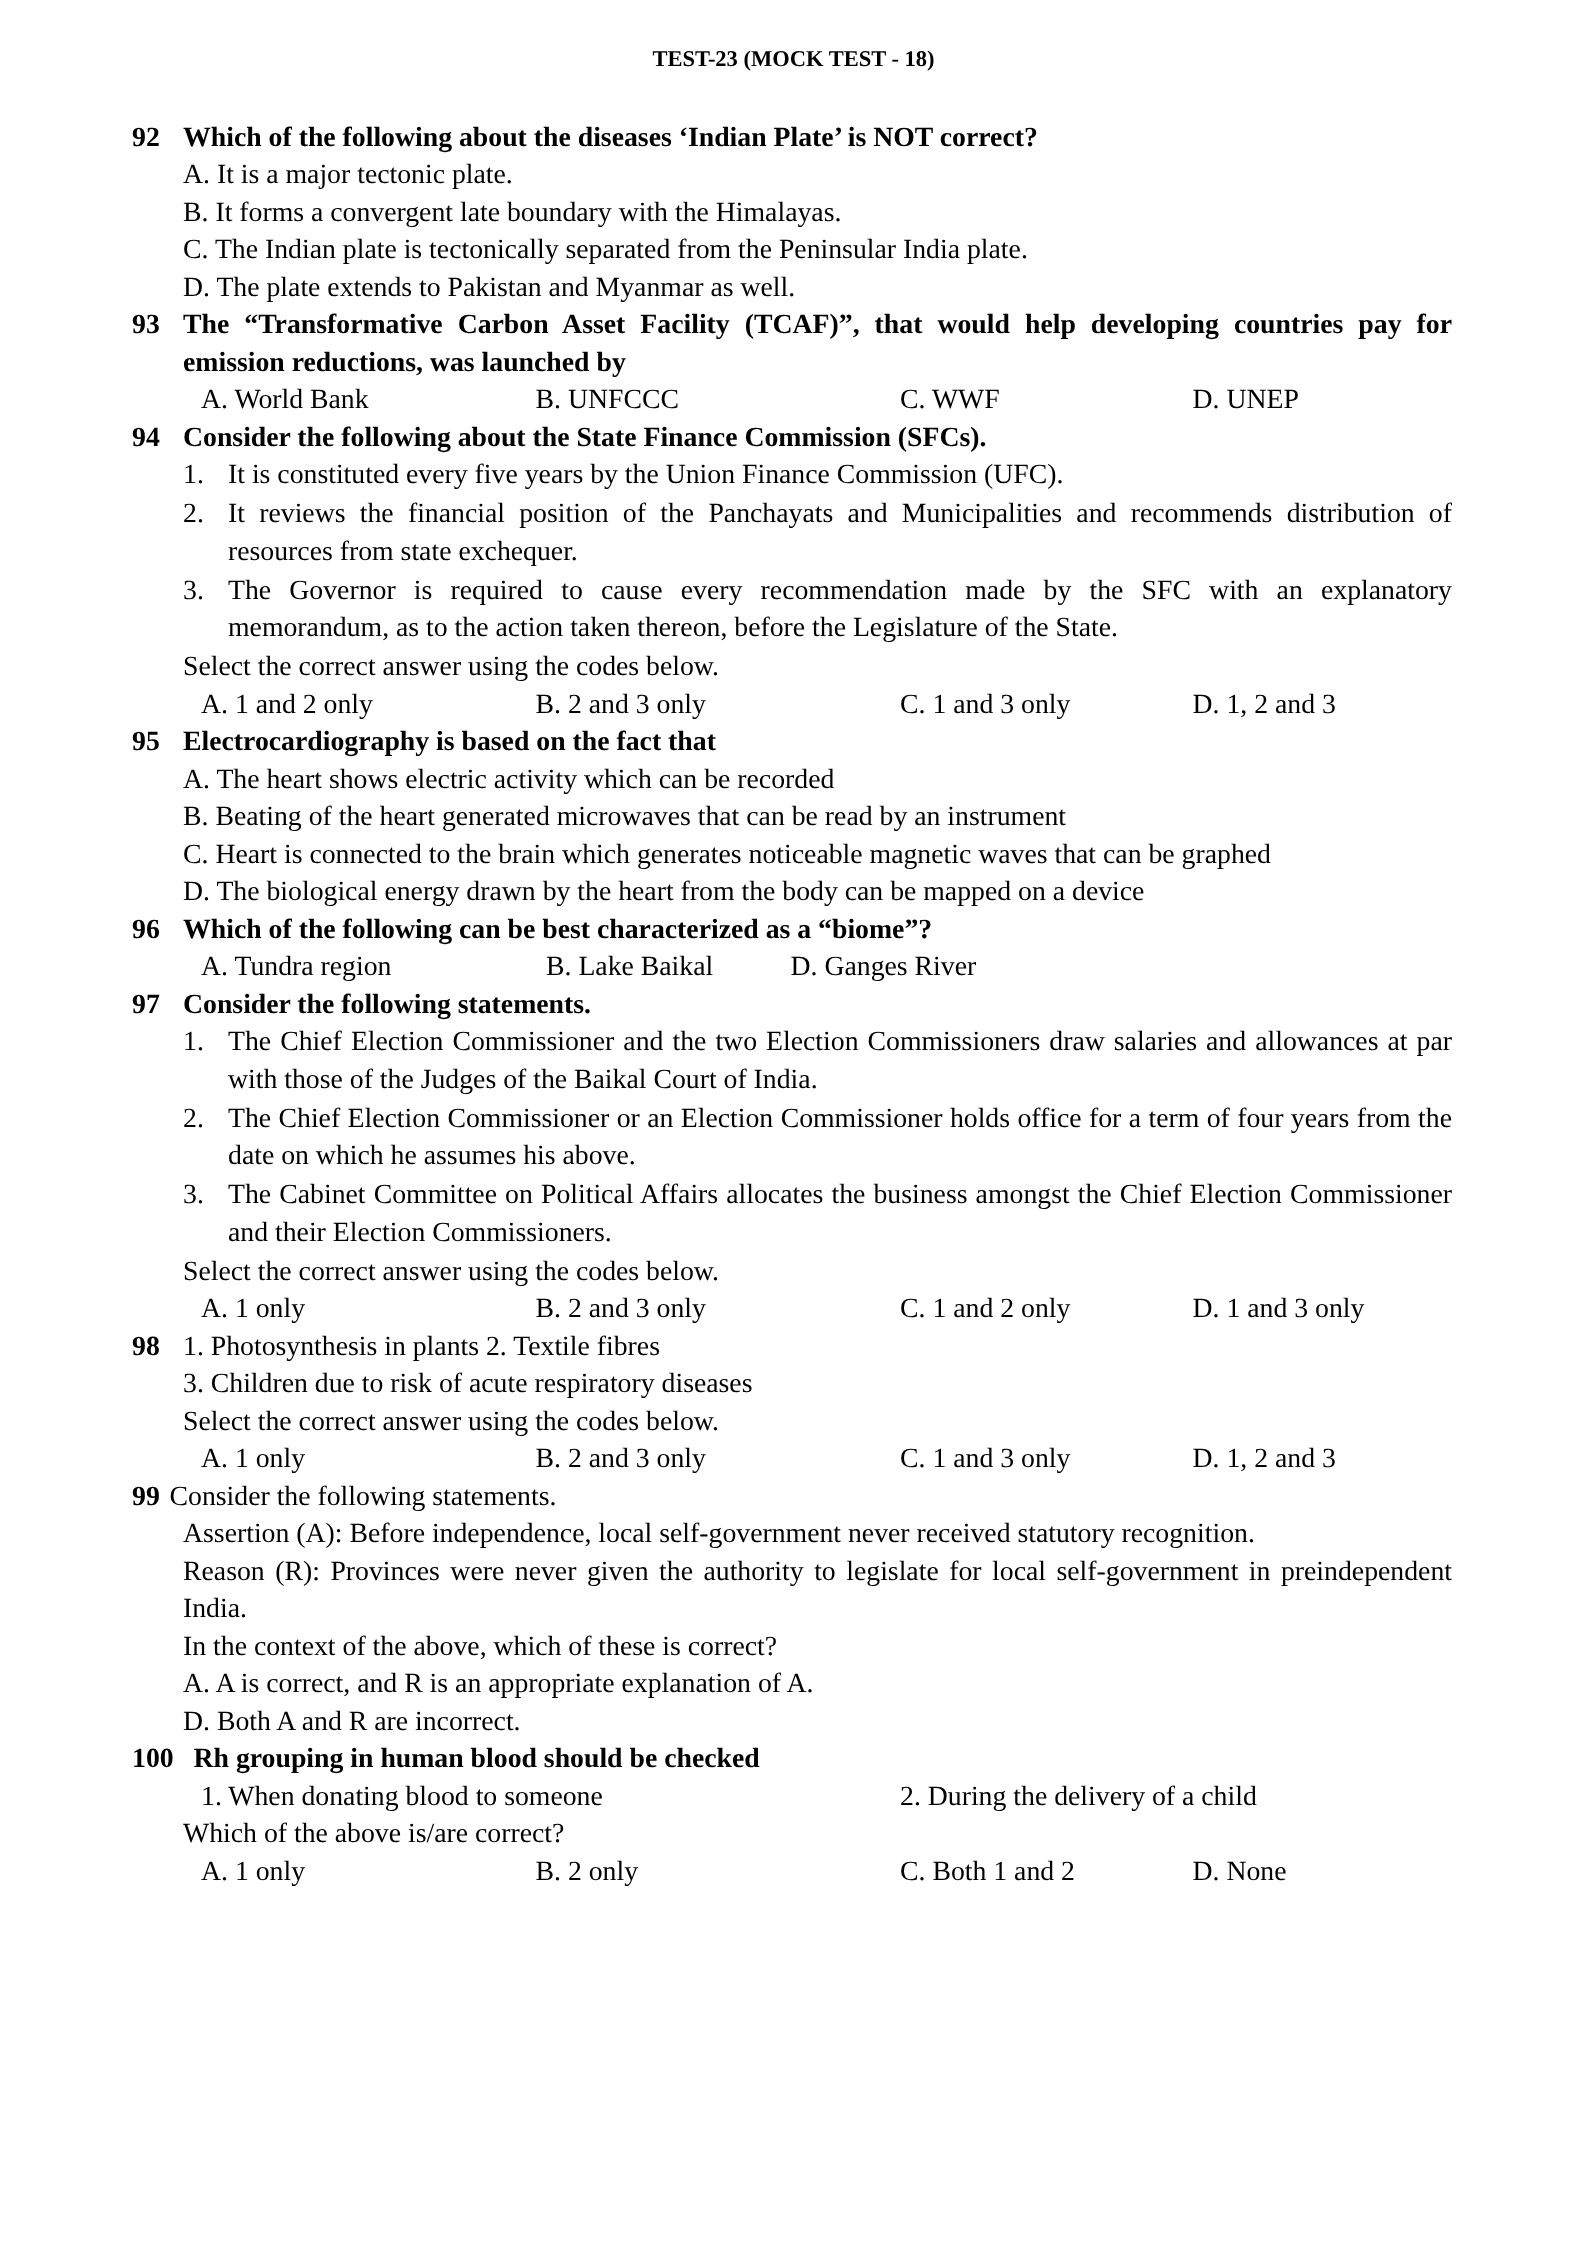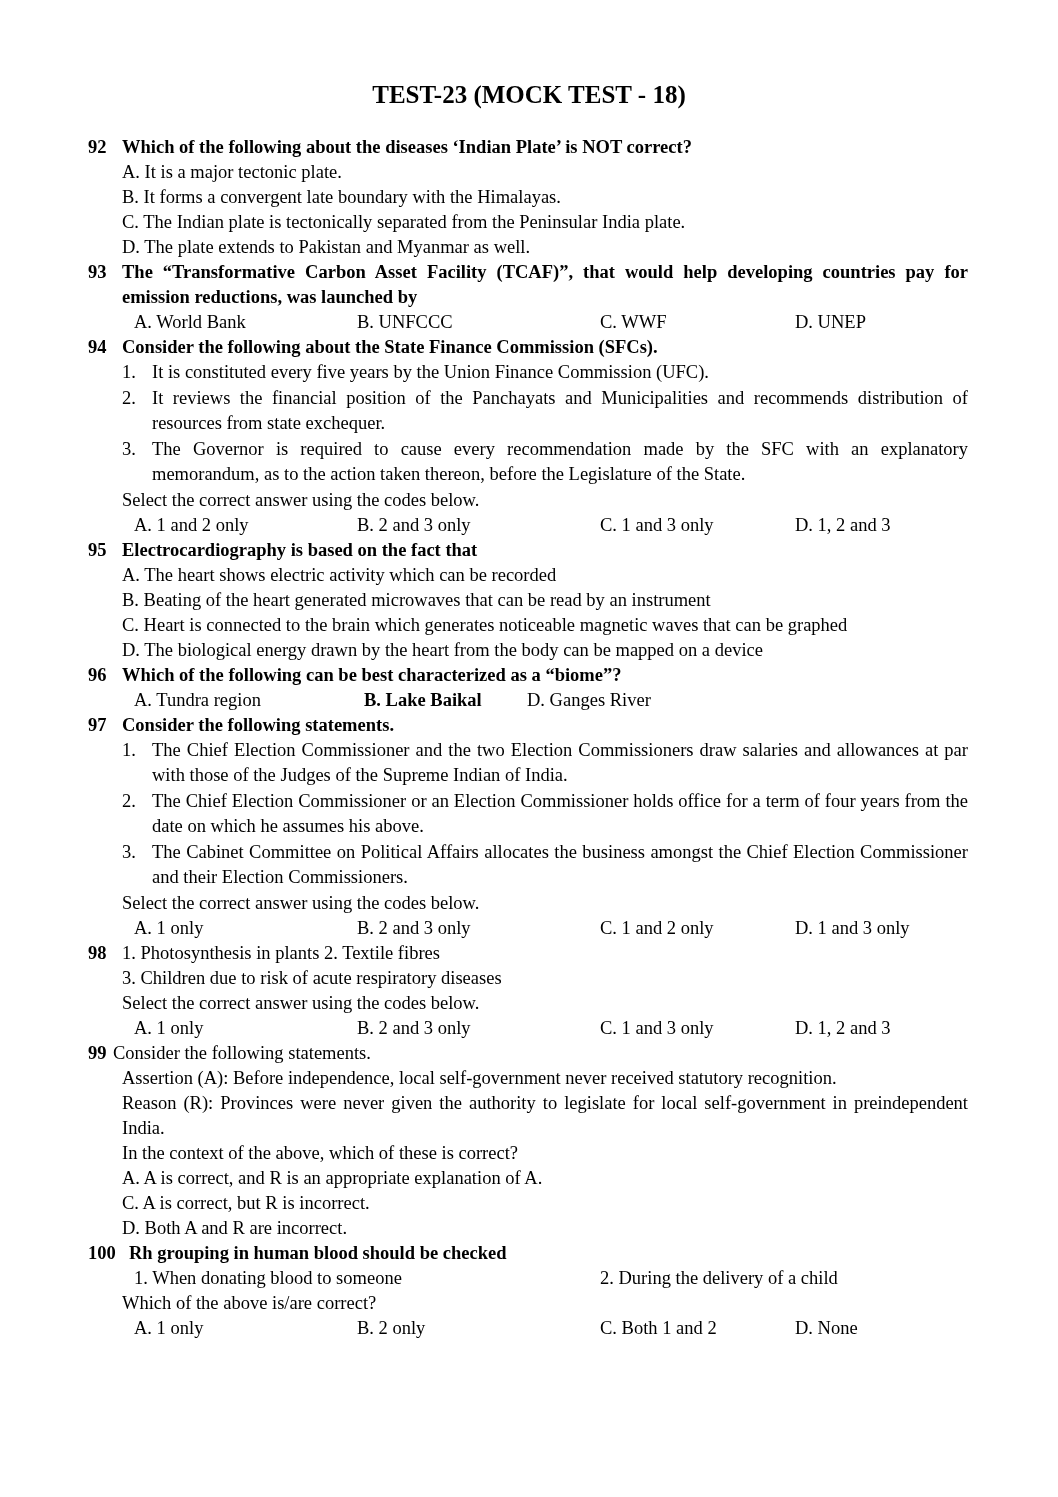--- a/index.html
+++ b/index.html
@@ -3,42 +3,42 @@
 <meta charset="utf-8">
 <style>
   html,body{margin:0;padding:0;background:#ffffff;}
   .page{
     width:1058px;height:1497px;background:#ffffff;color:#000000;
     font-family:"Liberation Serif","DejaVu Serif",serif;
     font-size:18.5px;line-height:25px;
     box-sizing:border-box;overflow:hidden;position:relative;
   }
   .title{
-    padding-top:80px;margin-bottom:25px;
-    text-align:center;font-weight:700;font-size:25px;line-height:30px;
+    padding-top:25px;margin-bottom:25px;
+    text-align:center;font-weight:700;font-size:15px;line-height:30px;
   }
   .content{margin-left:88px;margin-right:90px;}
   .q{position:relative;}
   .qnum{position:absolute;left:0;top:0;font-weight:700;}
   .qbody{margin-left:34px;}
   .qtext{}
   .b{font-weight:700;}
   .justify{text-align:justify;}
   .opt{}
   .line{}
   .item{position:relative;padding-left:30px;margin-bottom:1px;}
   .inum{position:absolute;left:0;top:0;}
   .itext{text-align:justify;}
   .optrow{display:flex;margin-left:12px;}
   .optrow > span{white-space:nowrap;}
   .optrow.std > span:nth-child(1){width:223px;flex-shrink:0;}
   .optrow.std > span:nth-child(2){width:243px;flex-shrink:0;}
   .optrow.std > span:nth-child(3){width:195px;flex-shrink:0;}
   .optrow.q96 > span:nth-child(1){width:230px;flex-shrink:0;}
-  .optrow.q96 > span:nth-child(2){width:163px;flex-shrink:0;font-weight:bold;}
+  .optrow.q96 > span:nth-child(2){width:163px;flex-shrink:0;}
   .optrow.q96 > span:nth-child(3){width:279px;flex-shrink:0;}
   .optrow.tworow > span:nth-child(1){width:466px;flex-shrink:0;}
   .indent99{text-indent:-9px;}
   .indent100{padding-left:7px;}
 </style>
 </head>
 <body>
 
 <div class="page">
   <div class="title">TEST-23 (MOCK TEST - 18)</div>
@@ -117,21 +117,21 @@
         </div>
       </div>
     </div>
 
     <div class="q">
       <span class="qnum">97</span>
       <div class="qbody">
         <div class="qtext b">Consider the following statements.</div>
         <div class="item">
           <span class="inum">1.</span>
-          <div class="itext">The Chief Election Commissioner and the two Election Commissioners draw salaries and allowances at par with those of the Judges of the Supreme Indian of India.</div>
+          <div class="itext">The Chief Election Commissioner and the two Election Commissioners draw salaries and allowances at par with those of the Judges of the Baikal Court of India.</div>
         </div>
         <div class="item">
           <span class="inum">2.</span>
           <div class="itext">The Chief Election Commissioner or an Election Commissioner holds office for a term of four years from the date on which he assumes his above.</div>
         </div>
         <div class="item">
           <span class="inum">3.</span>
           <div class="itext">The Cabinet Committee on Political Affairs allocates the business amongst the Chief Election Commissioner and their Election Commissioners.</div>
         </div>
         <div class="line">Select the correct answer using the codes below.</div>
@@ -160,21 +160,20 @@
     </div>
 
     <div class="q">
       <span class="qnum">99</span>
       <div class="qbody">
         <div class="qtext indent99">Consider the following statements.</div>
         <div class="line">Assertion (A): Before independence, local self-government never received statutory recognition.</div>
         <div class="line justify">Reason (R): Provinces were never given the authority to legislate for local self-government in preindependent India.</div>
         <div class="line">In the context of the above, which of these is correct?</div>
         <div class="opt">A. A is correct, and R is an appropriate explanation of A.</div>
-        <div class="opt">C. A is correct, but R is incorrect.</div>
         <div class="opt">D. Both A and R are incorrect.</div>
       </div>
     </div>
 
     <div class="q">
       <span class="qnum">100</span>
       <div class="qbody">
         <div class="qtext b indent100">Rh grouping in human blood should be checked</div>
         <div class="optrow tworow">
           <span>1. When donating blood to someone</span>

